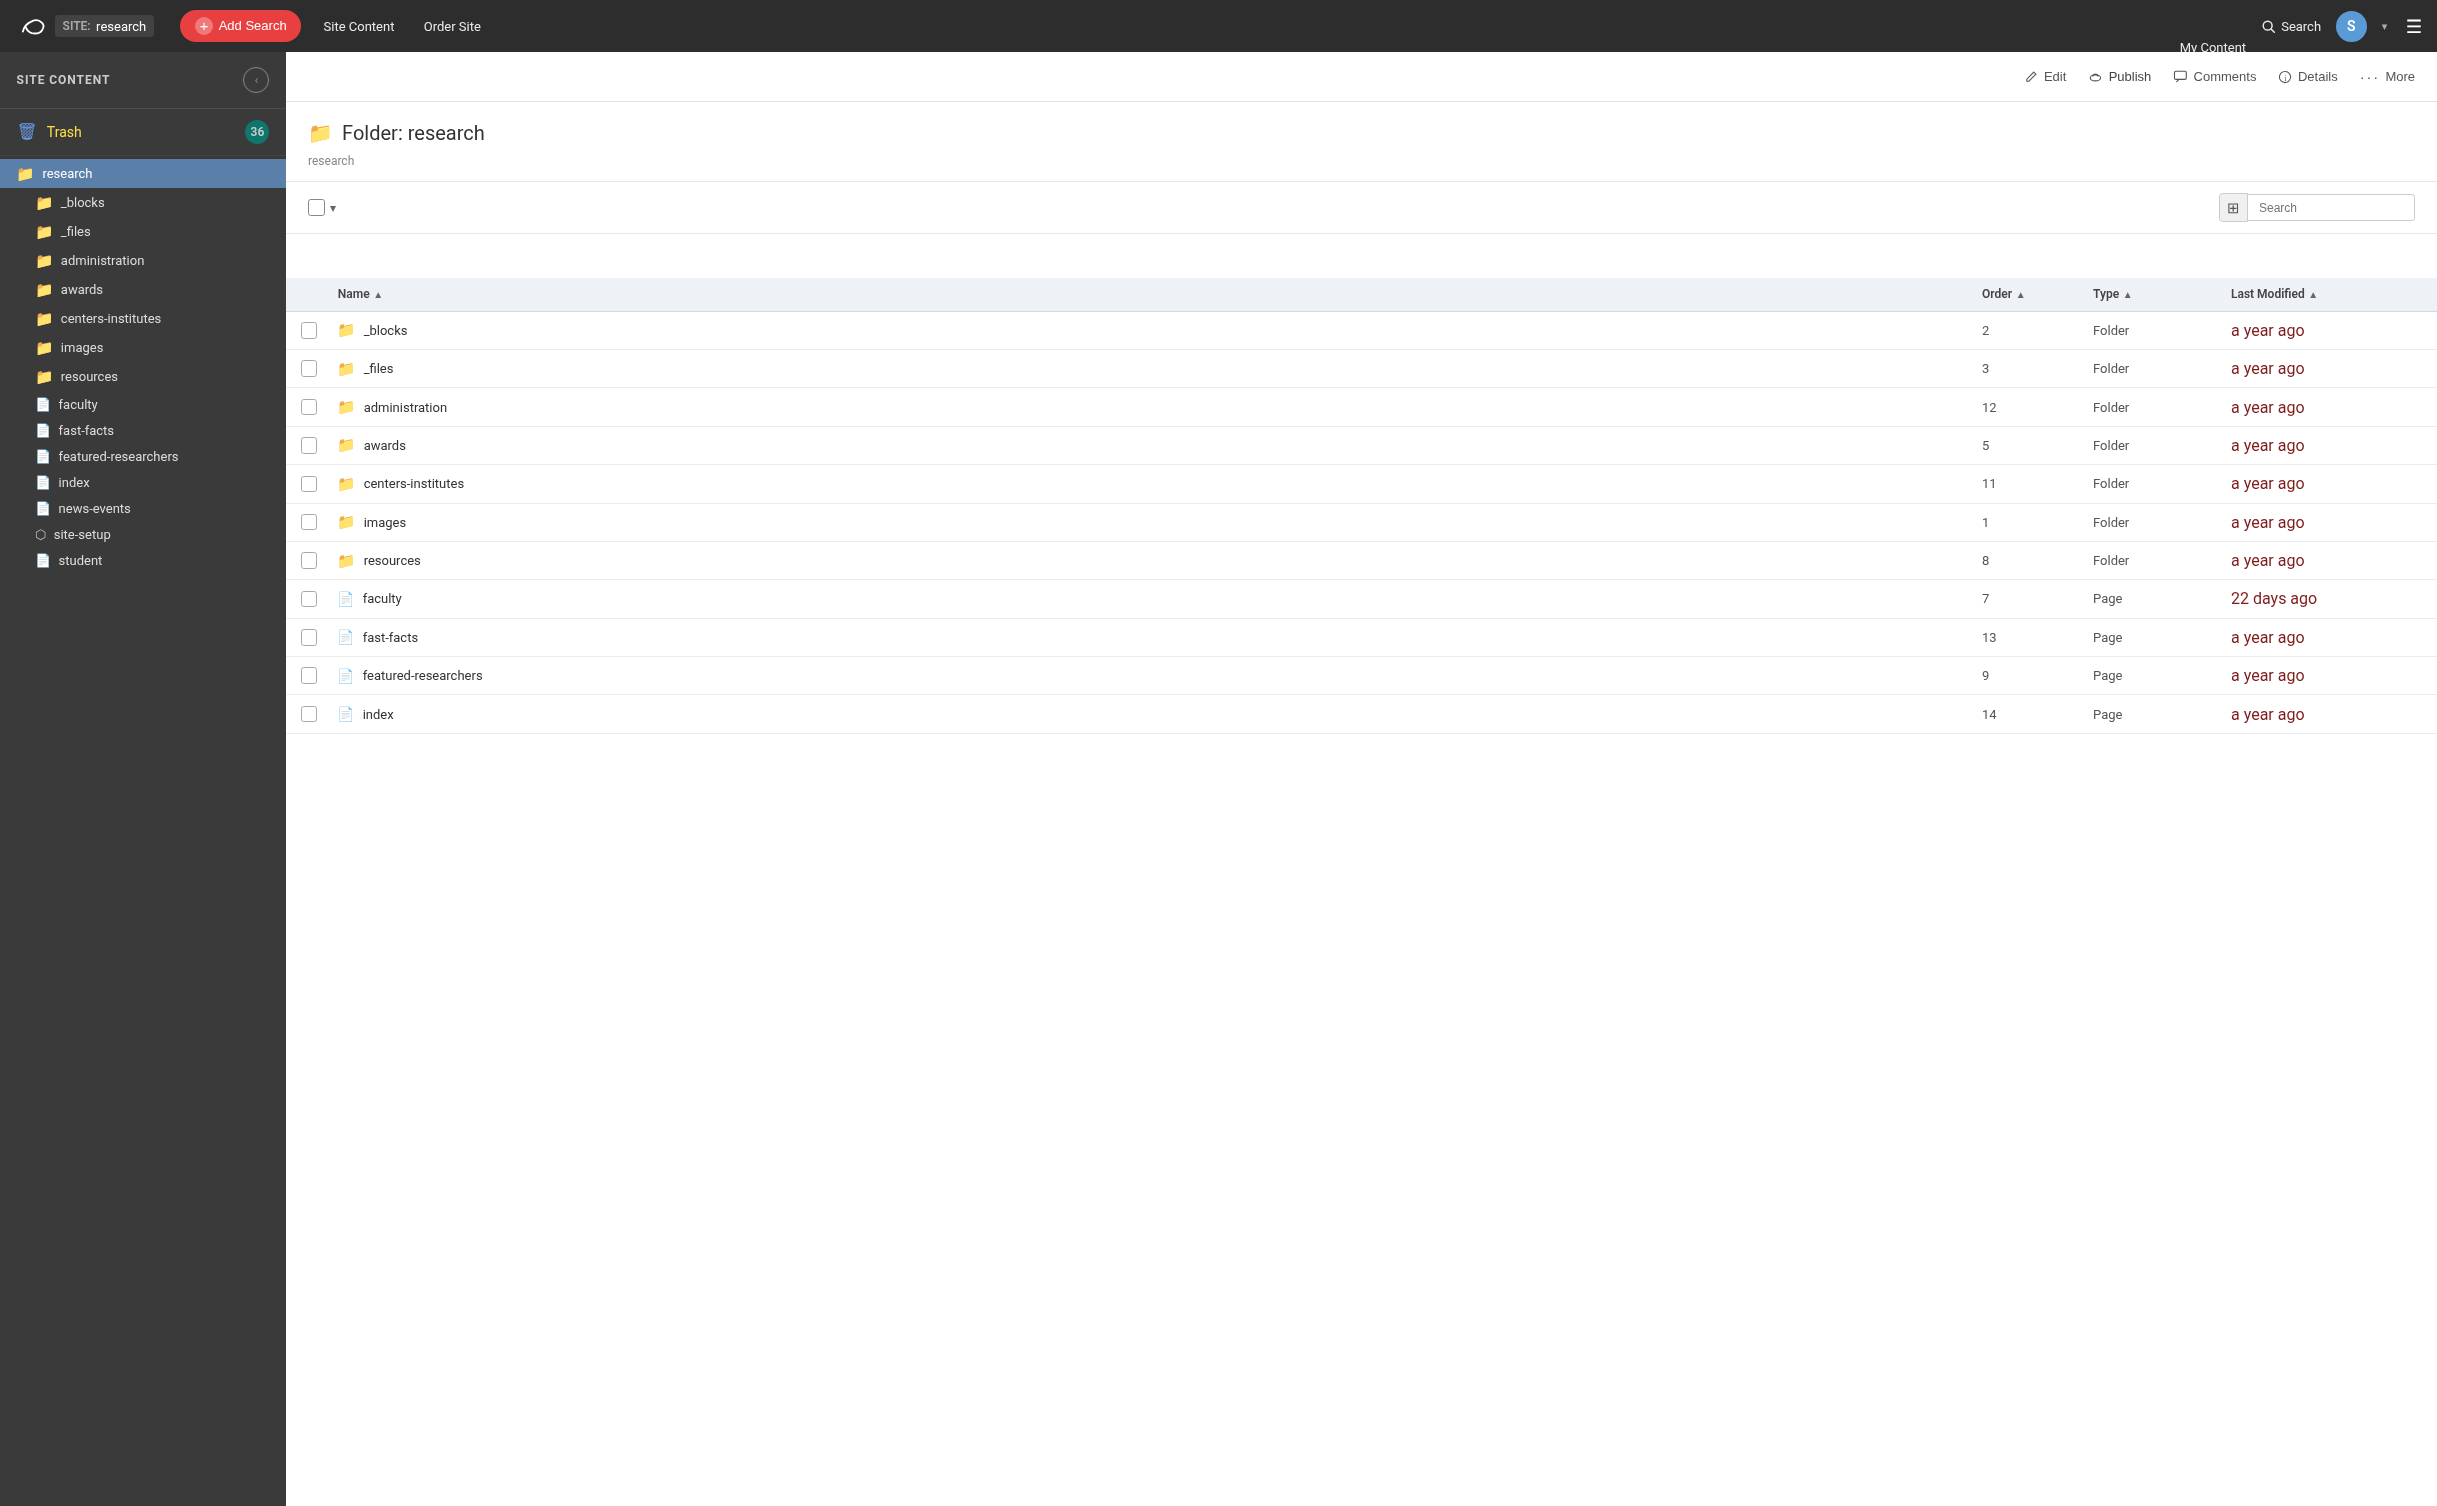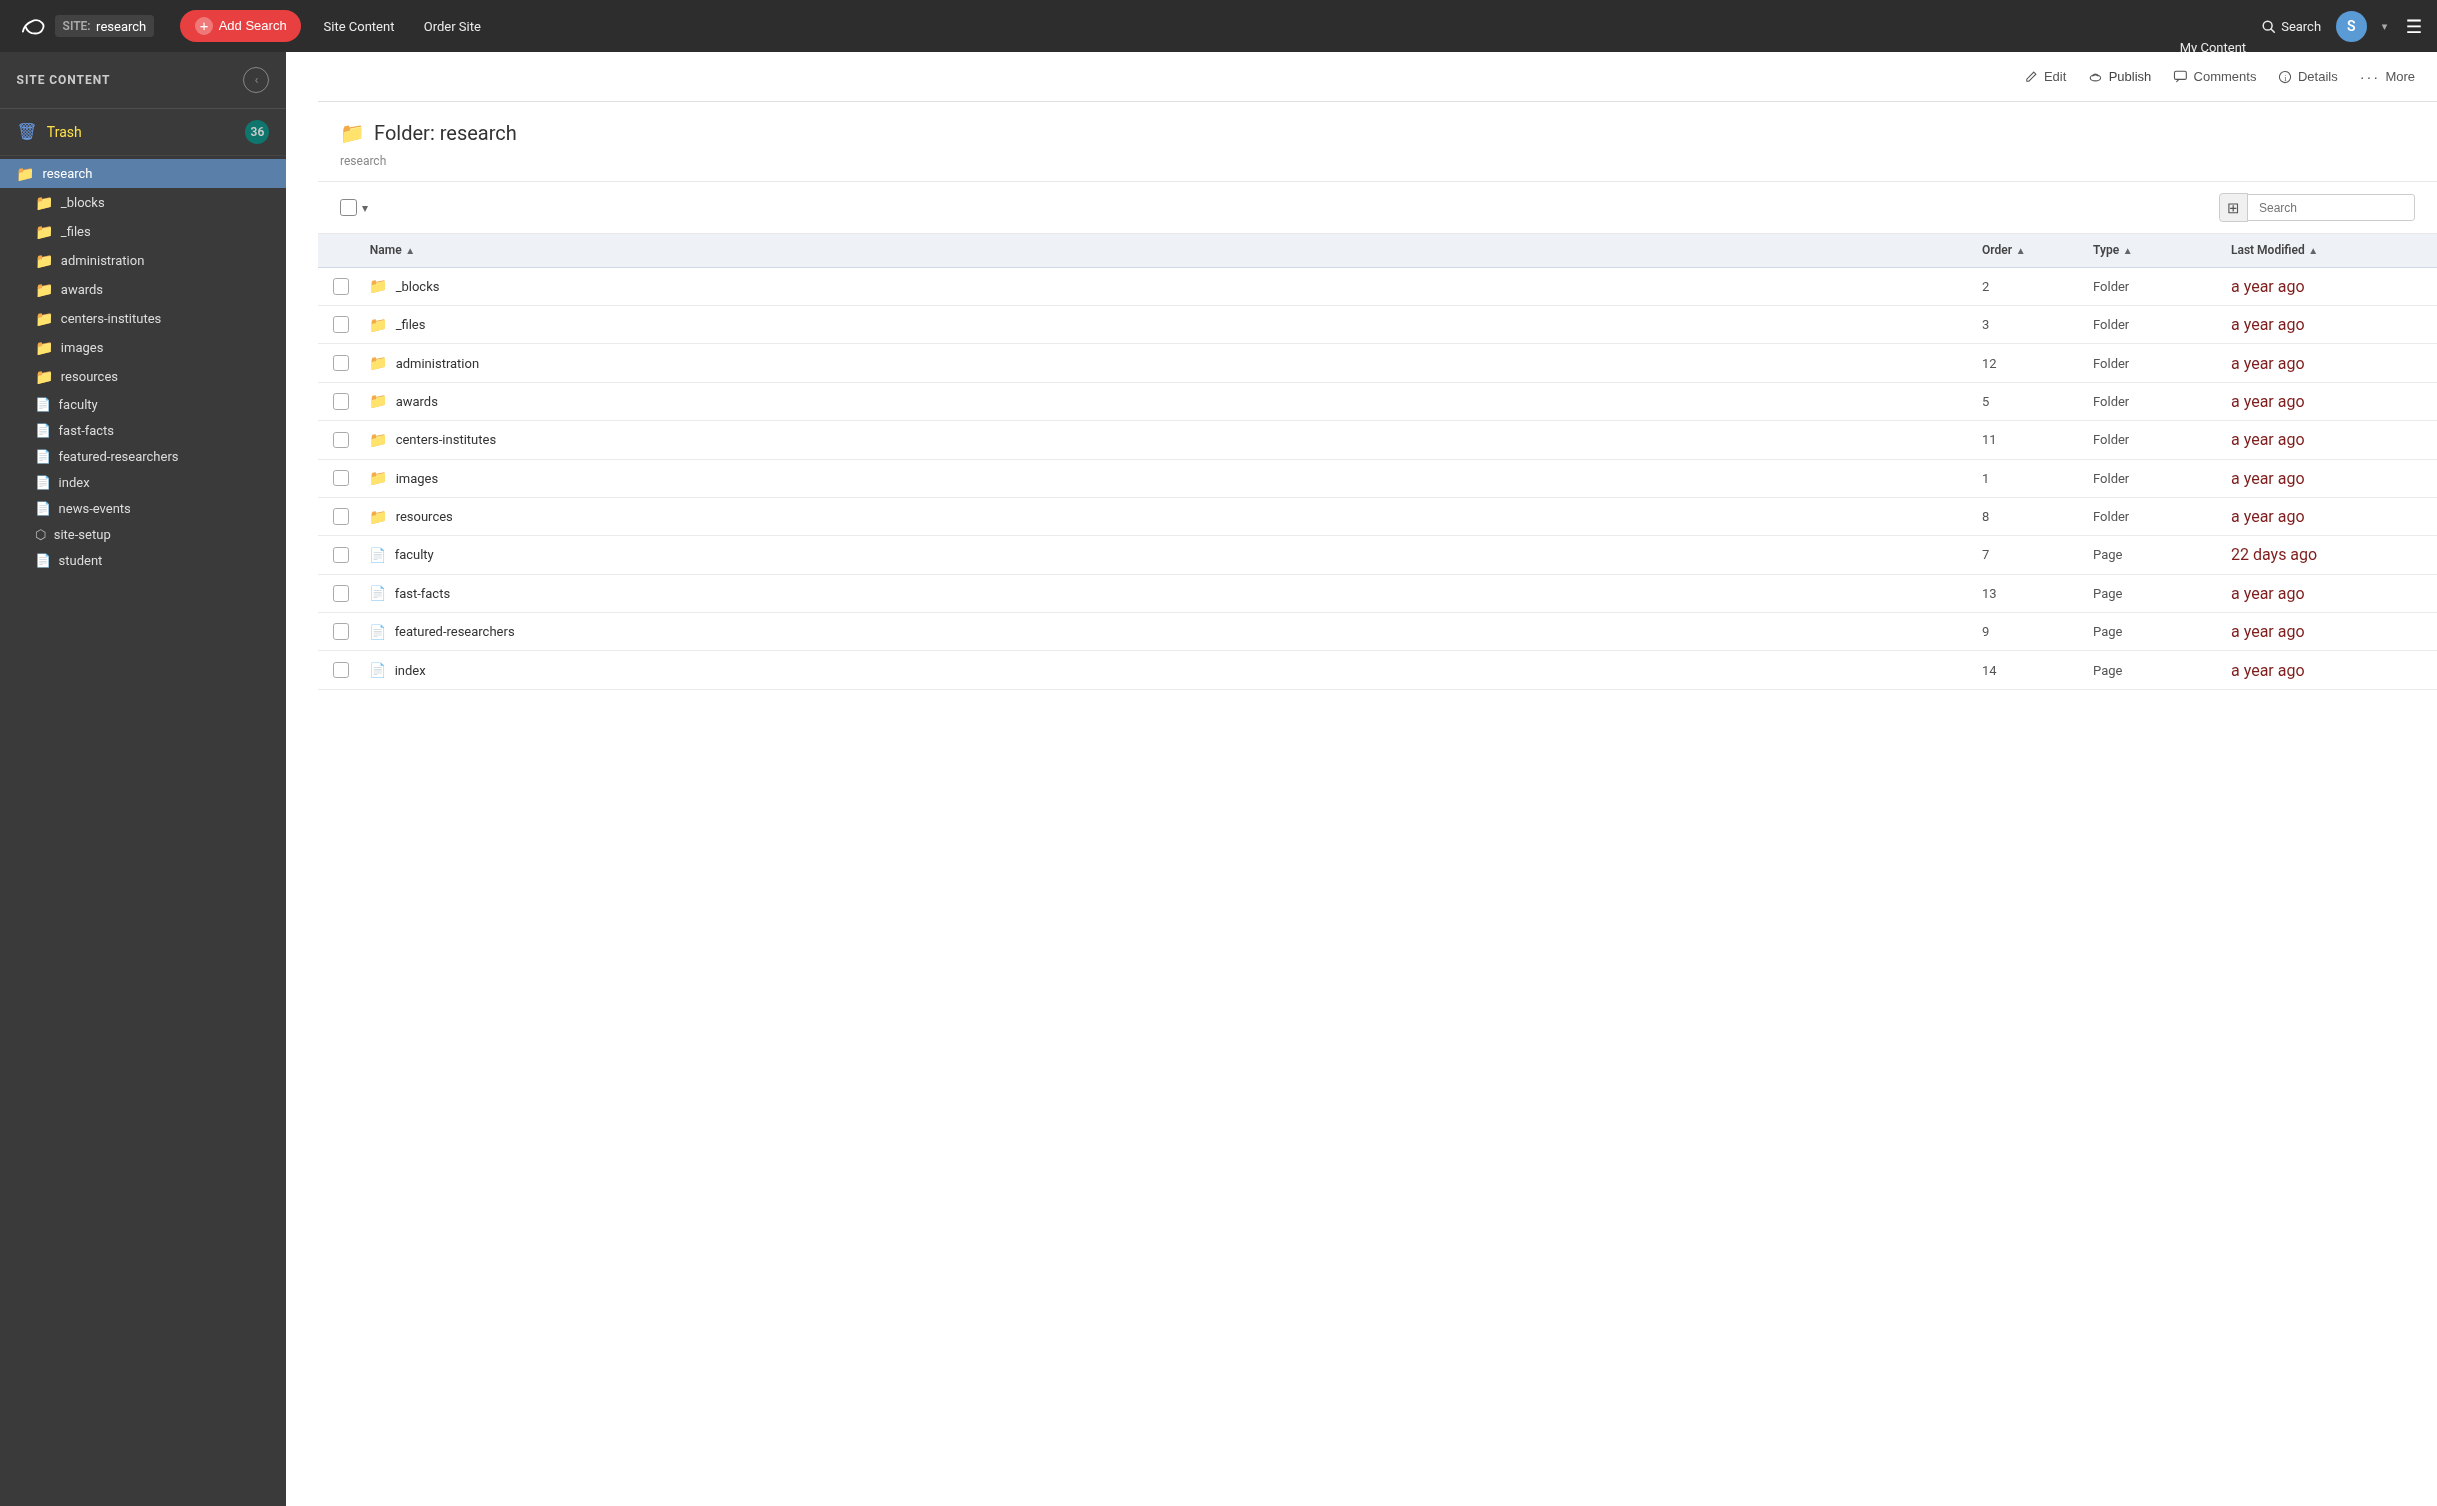--- a/index.html
+++ b/index.html
@@ -172,21 +172,20 @@
     .page-icon { font-size: 13px; color: #bbb; }
     .site-setup-icon { font-size: 13px; color: #bbb; }
 
     
     .content-area {
       flex: 1;
       display: flex;
       flex-direction: column;
       overflow: hidden;
       background: #fff;
-      padding-left: 32px;
     }
 
     
     .action-bar {
       display: flex;
       align-items: center;
       justify-content: flex-end;
       padding: 13px 22px;
       border-bottom: 0.9px solid #e0e0e0;
       gap: 22px;
@@ -266,20 +265,21 @@
       font-size: 12px;
       width: 166px;
       color: #999;
       background: #fff;
     }
 
     
     .file-table {
       flex: 1;
       overflow-y: auto;
+      margin-top: 44px;
     }
     .table-header {
       display: grid;
       grid-template-columns: 37px 1fr 111px 138px 184px;
       background: #eef2f7;
       border-bottom: 1.8px solid #d0d8e4;
       padding: 9.2px 22px 9.2px 14.8px;
       font-size: 12px;
       font-weight: 600;
       color: #444;

